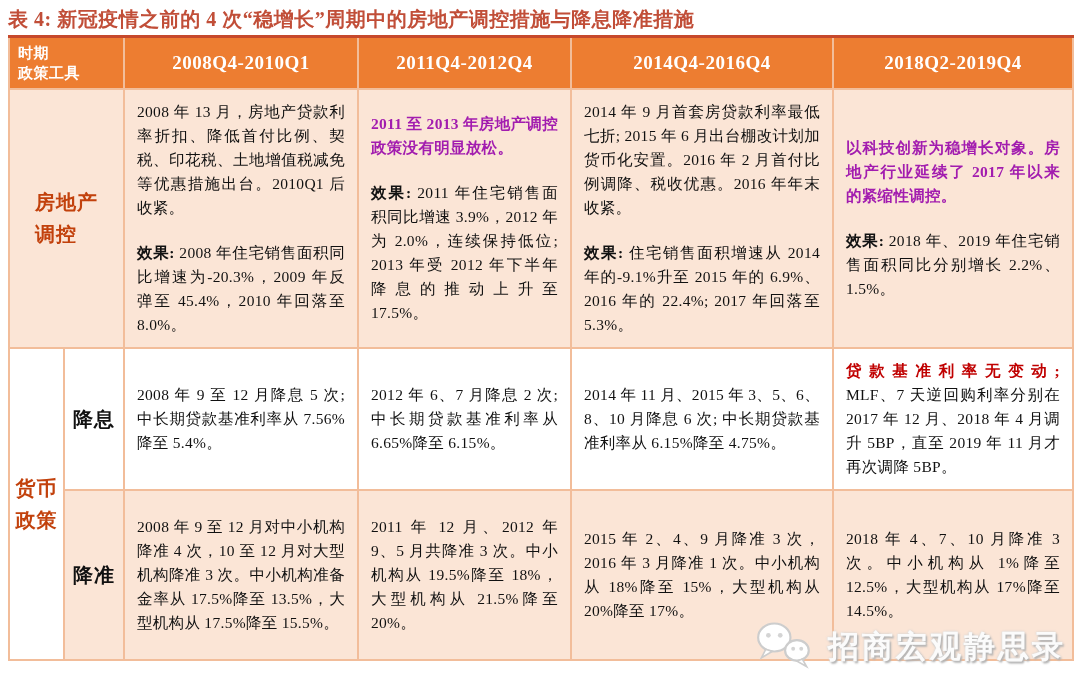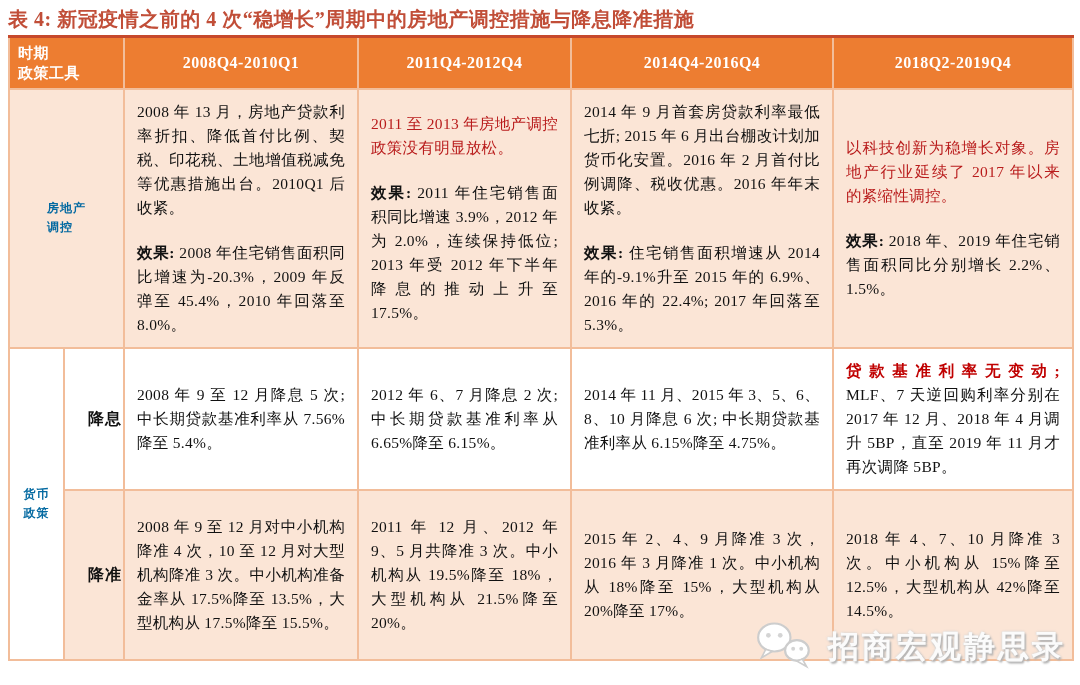--- a/index.html
+++ b/index.html
@@ -12,42 +12,42 @@
   .title{
     margin:6px 0 2px 8px;font-size:20px;font-weight:bold;color:#c14e38;
     letter-spacing:0.5px;
   }
   table.policy{
     border-collapse:collapse;table-layout:fixed;width:1064px;margin-left:8px;
     border:2px solid #f2bd9a;border-top:3px solid #c6492c;
   }
   th,td{border:2px solid #f2bd9a;box-sizing:border-box;}
   thead th{
-    background:#ed7d31;color:#ffffff;font-weight:bold;font-size:16px;
+    background:#ed7d31;color:#ffffff;font-weight:bold;font-size:19px;
     height:52px;vertical-align:middle;letter-spacing:0.5px;
   }
   th.corner{text-align:left;padding-left:8px;font-size:15px;line-height:1.35;}
   tr.row-peach td{background:#fbe5d6;}
   tr.row-white td{background:#ffffff;}
   td.rowlabel{
-    font-weight:bold;font-size:12px;vertical-align:middle;text-align:center;
-    letter-spacing:1px;color:#0369a1;
+    font-weight:bold;font-size:20px;vertical-align:middle;text-align:center;
+    letter-spacing:1px;color:#c2410c;
   }
   td.rowlabel .lbl{display:inline-block;text-align:left;line-height:1.6;}
   td.sublabel{
-    font-weight:bold;font-size:16px;vertical-align:middle;text-align:right;
+    font-weight:bold;font-size:20px;vertical-align:middle;text-align:center;
     letter-spacing:1px;color:#111;
   }
   td.content{
     font-size:15.5px;color:#111;line-height:1.55;letter-spacing:0.3px;
     padding:10px 12px;vertical-align:middle;text-align:justify;
   }
   td.content p{margin:0;}
   td.content p + p{margin-top:1.4em;}
-  .red{color:#b91c1c;font-weight:normal;}
+  .red{color:#a21caf;font-weight:bold;}
   .red-lead{
     display:block;color:#c00000;font-weight:bold;
     text-align:justify;text-align-last:justify;
   }
   b.eff{font-weight:bold;}
   .r1{height:250px;} .r2{height:118px;} .r3{height:170px;}
   .footer{
     margin:9px 0 0 10px;font-size:14.5px;color:#9c8c80;letter-spacing:1px;
   }
   .watermark{
@@ -127,21 +127,21 @@
         <td class="content">
           <span class="red-lead">贷款基准利率无变动;</span><span>MLF、7 天逆回购利率分别在 2017 年 12 月、2018 年 4 月调升 5BP，直至 2019 年 11 月才再次调降 5BP。</span>
         </td>
       </tr>
 
       <tr class="row-peach r3">
         <td class="sublabel">降准</td>
         <td class="content">2008 年 9 至 12 月对中小机构降准 4 次，10 至 12 月对大型机构降准 3 次。中小机构准备金率从 17.5%降至 13.5%，大型机构从 17.5%降至 15.5%。</td>
         <td class="content">2011 年 12 月、2012 年 9、5 月共降准 3 次。中小机构从 19.5%降至 18%，大型机构从 21.5%降至 20%。</td>
         <td class="content">2015 年 2、4、9 月降准 3 次，2016 年 3 月降准 1 次。中小机构从 18%降至 15%，大型机构从 20%降至 17%。</td>
-        <td class="content">2018 年 4、7、10 月降准 3 次。中小机构从 15%降至 12.5%，大型机构从 42%降至 14.5%。</td>
+        <td class="content">2018 年 4、7、10 月降准 3 次。中小机构从 1%降至 12.5%，大型机构从 17%降至 14.5%。</td>
       </tr>
     </tbody>
   </table>
 
 
   <div class="watermark">
     <span>
       <svg width="56" height="48" viewBox="0 0 52 44">
         <ellipse cx="17" cy="15" rx="15" ry="13" fill="#ffffff" stroke="#cdcdcd" stroke-width="2"></ellipse>
         <path d="M9 26 L5 34 L15 28 Z" fill="#ffffff" stroke="#cdcdcd" stroke-width="1.5"></path>

